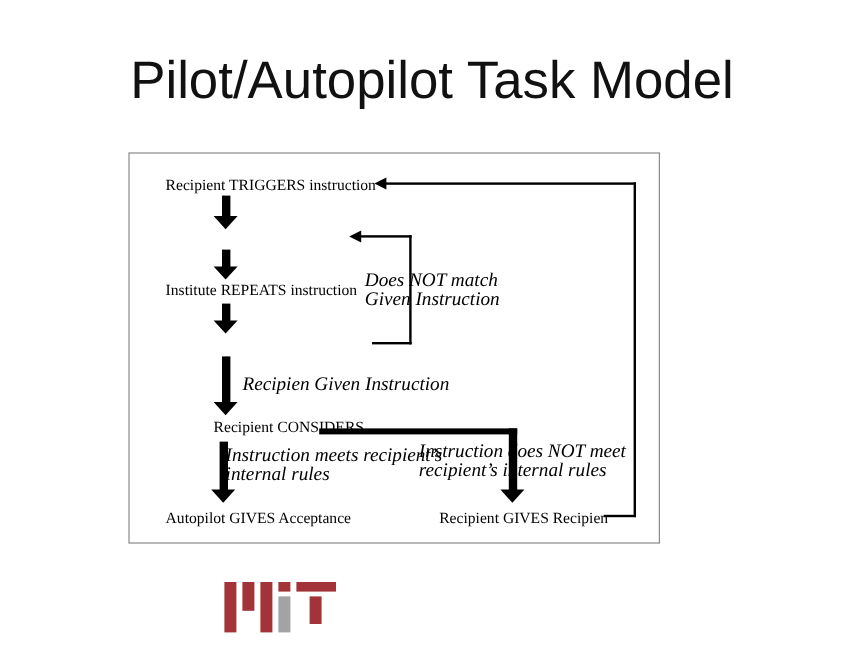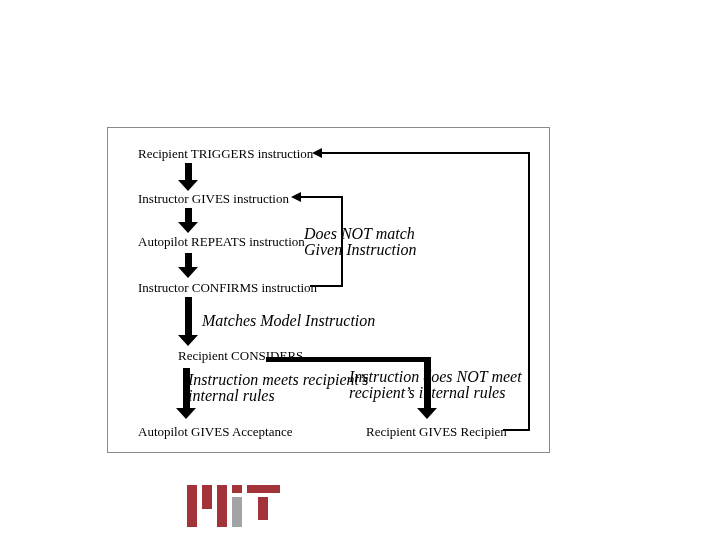--- a/index.html
+++ b/index.html
@@ -22,34 +22,33 @@
   .bar{position:absolute;}
   .footer-org{position:absolute;left:292px;top:508px;
               font-family:"Liberation Sans",sans-serif;font-weight:bold;
               font-size:13px;line-height:13px;letter-spacing:0.3px;white-space:nowrap;}
 </style>
 </head>
 <body>
 
 <div class="slide">
 
+  <div class="title">Pilot/Autopilot Task Model</div>
 
   <div class="box"></div>
 
   <div class="step" style="left:138px;top:147px;">Recipient TRIGGERS instruction</div>
-  <div class="step" style="left:138px;top:192px;">Instructor GIVES instruction</div>
-  <div class="step" style="left:138px;top:235px;">Autopilot REPEATS instruction</div>
-  <div class="step" style="left:138px;top:281px;">Instructor CONFIRMS instruction</div>
+  <div class="step" style="left:138px;top:235px;">Institute REPEATS instruction</div>
   <div class="step" style="left:138px;top:349px;margin-left:40px;">Recipient CONSIDERS</div>
   <div class="step" style="left:138px;top:425px;">Autopilot GIVES Acceptance</div>
   <div class="step" style="left:366px;top:425px;">Recipient GIVES Recipien</div>
 
   <div class="ann" style="left:304px;top:226px;">Does NOT match
 Given Instruction</div>
-  <div class="ann" style="left:202px;top:313px;">Matches Model Instruction</div>
+  <div class="ann" style="left:202px;top:313px;">Recipien Given Instruction</div>
   <div class="ann" style="left:188px;top:372px;">Instruction meets recipient’s
 internal rules</div>
   <div class="ann" style="left:349px;top:369px;">Instruction does NOT meet
 recipient’s internal rules</div>
 
   <div>
     <div class="shaft" style="left:185px;top:163px;height:18px;"></div>
     <div class="vhead" style="left:178px;top:180px;"></div>
   </div>
   <div>

